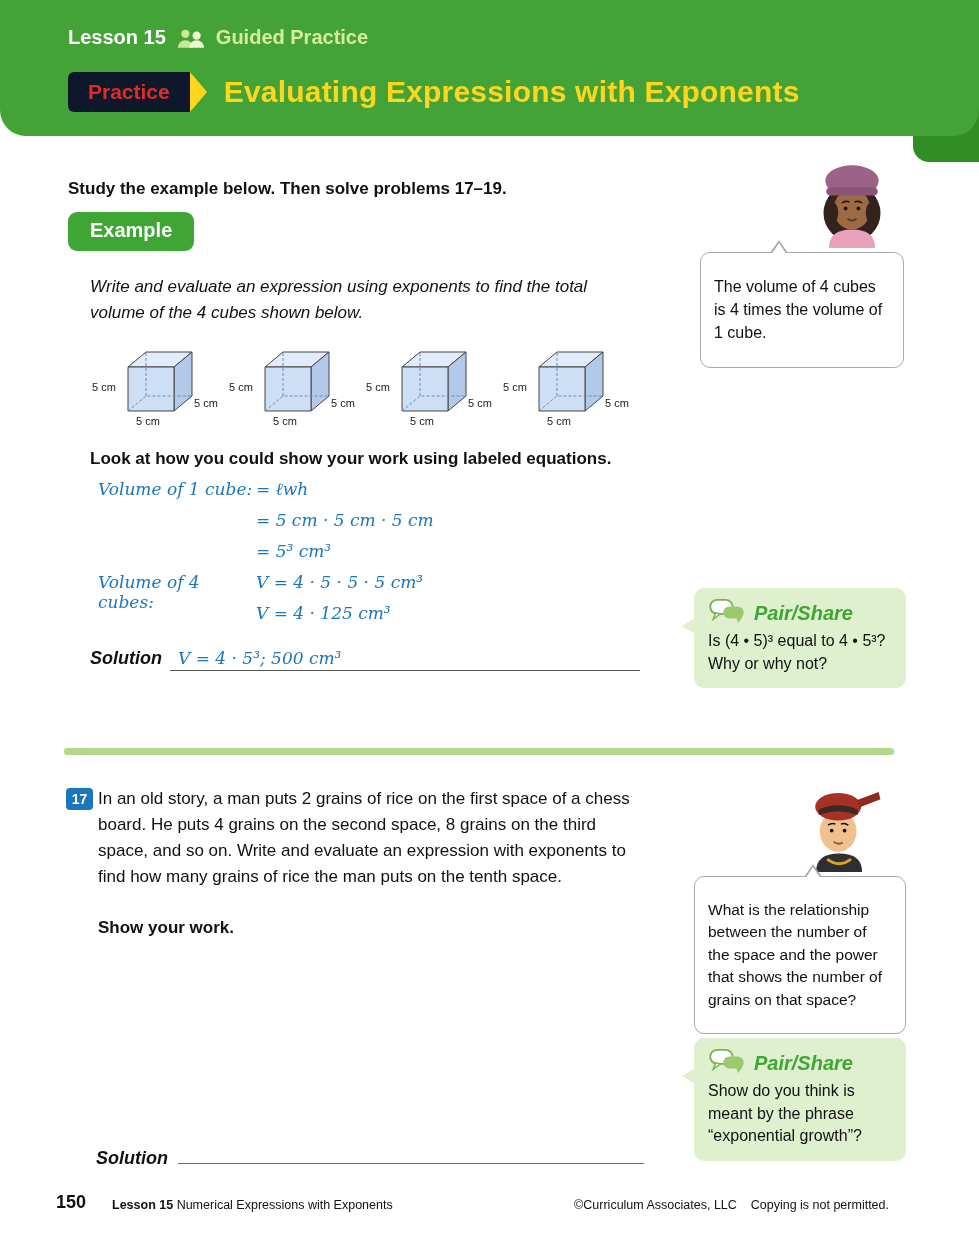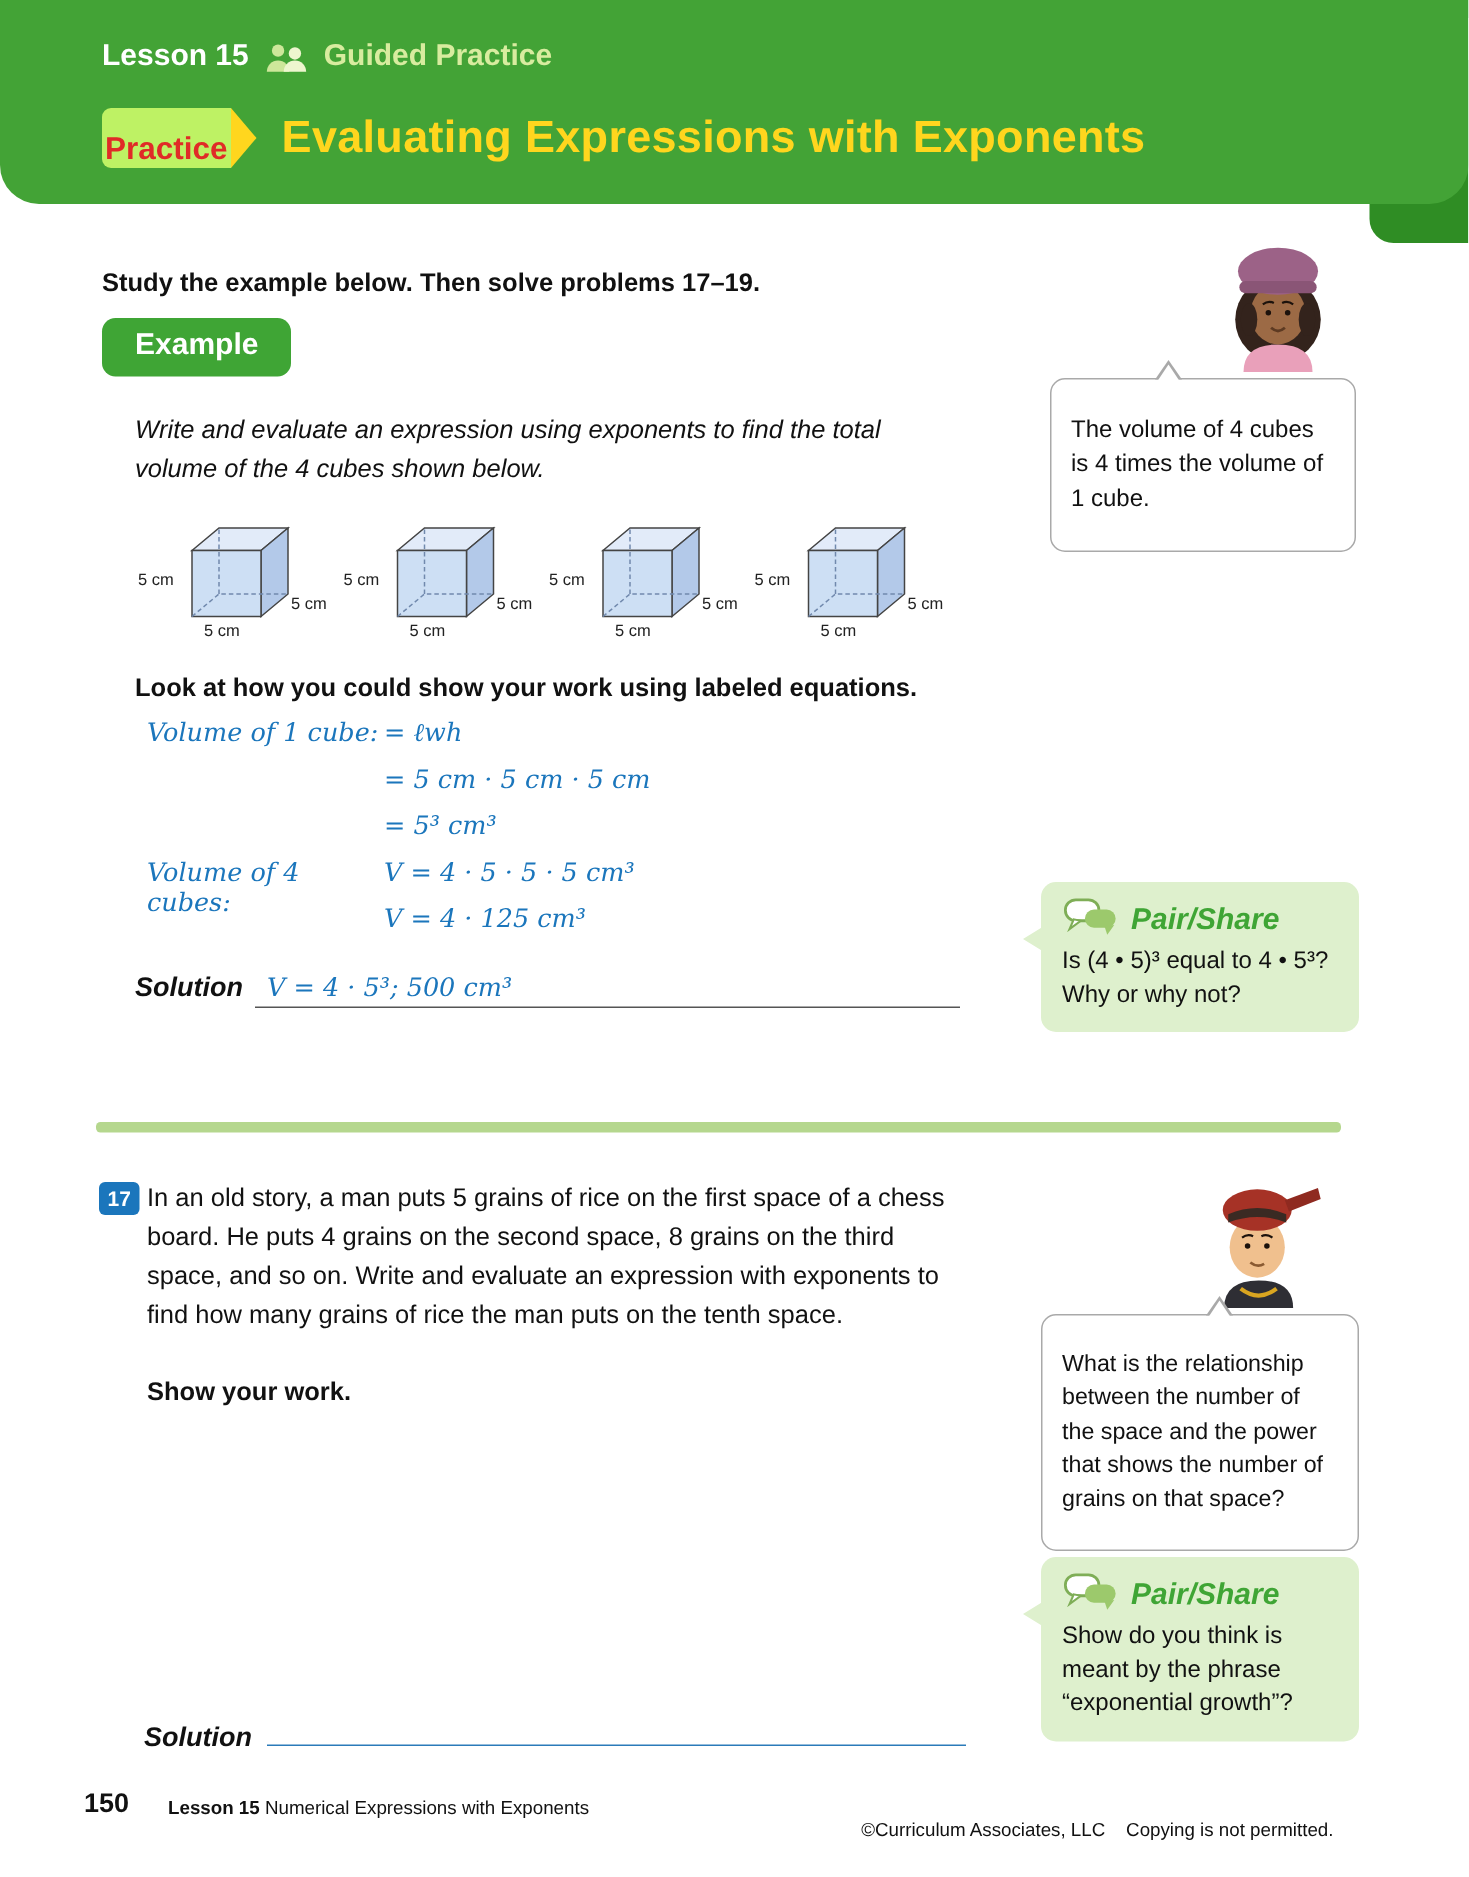--- a/index.html
+++ b/index.html
@@ -7,21 +7,21 @@
   .page { position:relative; width:979px; height:1251px; background:#fff; overflow:hidden; }
 
   
   .topstrip { position:absolute; left:0; top:0; width:100%; height:12px; background:#2e8a22; }
   .topbar { position:absolute; left:0; top:0; width:100%; height:136px; background:#43a336; border-radius:0 0 26px 26px; z-index:2; }
   .side-tab { position:absolute; right:0; top:40px; width:66px; height:122px; background:#2f8d24; border-radius:0 0 0 16px; z-index:1; }
   .lesson-row { position:absolute; left:68px; top:26px; display:flex; align-items:center; gap:10px; z-index:3; }
   .lesson-label { color:#fff; font-weight:bold; font-size:20px; }
   .section-label { color:#d8ec9f; font-weight:bold; font-size:20px; }
   .title-row { position:absolute; left:68px; top:72px; display:flex; align-items:center; z-index:3; }
-  .practice-badge { position:relative; background:#bef264; height:40px; display:flex; align-items:flex-end; padding:0 2px; border-radius:6px 0 0 6px; }
+  .practice-badge { position:relative; background:#0f172a; height:40px; display:flex; align-items:center; padding:0 20px; border-radius:6px 0 0 6px; }
   .practice-badge::after { content:""; position:absolute; right:-17px; top:0; width:0; height:0;
     border-top:20px solid transparent; border-bottom:20px solid transparent; border-left:17px solid #ffd61e; }
   .practice-badge span { color:#e02b27; font-weight:bold; font-size:21px; }
   .page-title { margin:0 0 0 34px; color:#ffd61e; font-size:30px; font-weight:bold; letter-spacing:.2px; }
 
   
   .intro { position:absolute; left:68px; top:162px; font-size:17px; font-weight:bold; color:#111; }
 
   
   .example-tab { position:absolute; left:68px; top:212px; z-index:4; background:#3fa535; color:#fff; font-weight:bold;
@@ -82,21 +82,21 @@
     font-weight:bold; font-size:14px; border-radius:4px; display:flex; align-items:center; justify-content:center; }
   .p-text { position:absolute; left:98px; top:786px; width:548px; font-size:17px; line-height:1.53; color:#111; }
   .show-work { position:absolute; left:98px; top:918px; font-size:17px; font-weight:bold; color:#111; }
   .solution2 { position:absolute; left:96px; top:1145px; width:548px; display:flex; align-items:baseline; }
   .solution2 .line { flex:1; margin-left:10px; border-bottom:1.5px solid #2b7bb9; height:18px; }
 
   
   .footer-page { position:absolute; left:56px; top:1192px; font-size:18px; font-weight:bold; color:#111; }
   .footer-lesson { position:absolute; left:112px; top:1198px; font-size:12.5px; color:#111; }
   .footer-lesson .fl-bold { font-weight:bold; }
-  .footer-copy { position:absolute; right:90px; top:1198px; font-size:12.5px; color:#111; white-space:pre-wrap;margin-top:15px; }
+  .footer-copy { position:absolute; right:90px; top:1198px; font-size:12.5px; color:#111; white-space:pre-wrap; }
 </style>
 </head>
 <body>
 
 <div class="page">
 
   <div class="topstrip"></div>
   <div class="side-tab"></div>
   <header class="topbar"></header>
 
@@ -244,21 +244,21 @@
         </svg>
       </span>
       <span class="ps-title">Pair/Share</span>
     </div>
     <div class="ps-text">Is (4 • 5)³ equal to 4 • 5³? Why or why not?</div>
   </div>
 
   <div class="divider"></div>
 
   <div class="p-badge">17</div>
-  <p class="p-text" style="margin:0">In an old story, a man puts 5 grains of rice on the first space of a chess board. He puts 4 grains on the second space, 8 grains on the third space, and so on. Write and evaluate an expression with exponents to find how many grains of rice the man puts on the tenth space.</p>
+  <p class="p-text" style="margin:0">In an old story, a man puts 2 grains of rice on the first space of a chess board. He puts 4 grains on the second space, 8 grains on the third space, and so on. Write and evaluate an expression with exponents to find how many grains of rice the man puts on the tenth space.</p>
   <p class="show-work" style="margin:0">Show your work.</p>
 
   <div class="avatar av-2">
     <svg width="92" height="92" viewBox="0 0 100 100">
       <path d="M24,100 Q24,80 49,80 Q74,80 74,100 Z" fill="#2e2e34"></path>
       <path d="M36,86 q13,10 26,0" stroke="#d9a520" stroke-width="3" fill="none"></path>
       <ellipse cx="48" cy="56" rx="20" ry="22" fill="#f0c08e"></ellipse>
       <ellipse cx="48" cy="29" rx="25" ry="15" fill="#a63226"></ellipse>
       <path d="M68,22 L92,13 L94,21 L71,30 Z" fill="#8f2a20"></path>
       <path d="M27,38 q21,-8 42,0 l0,-6 q-21,-9 -42,0 Z" fill="#3a2a23"></path>

